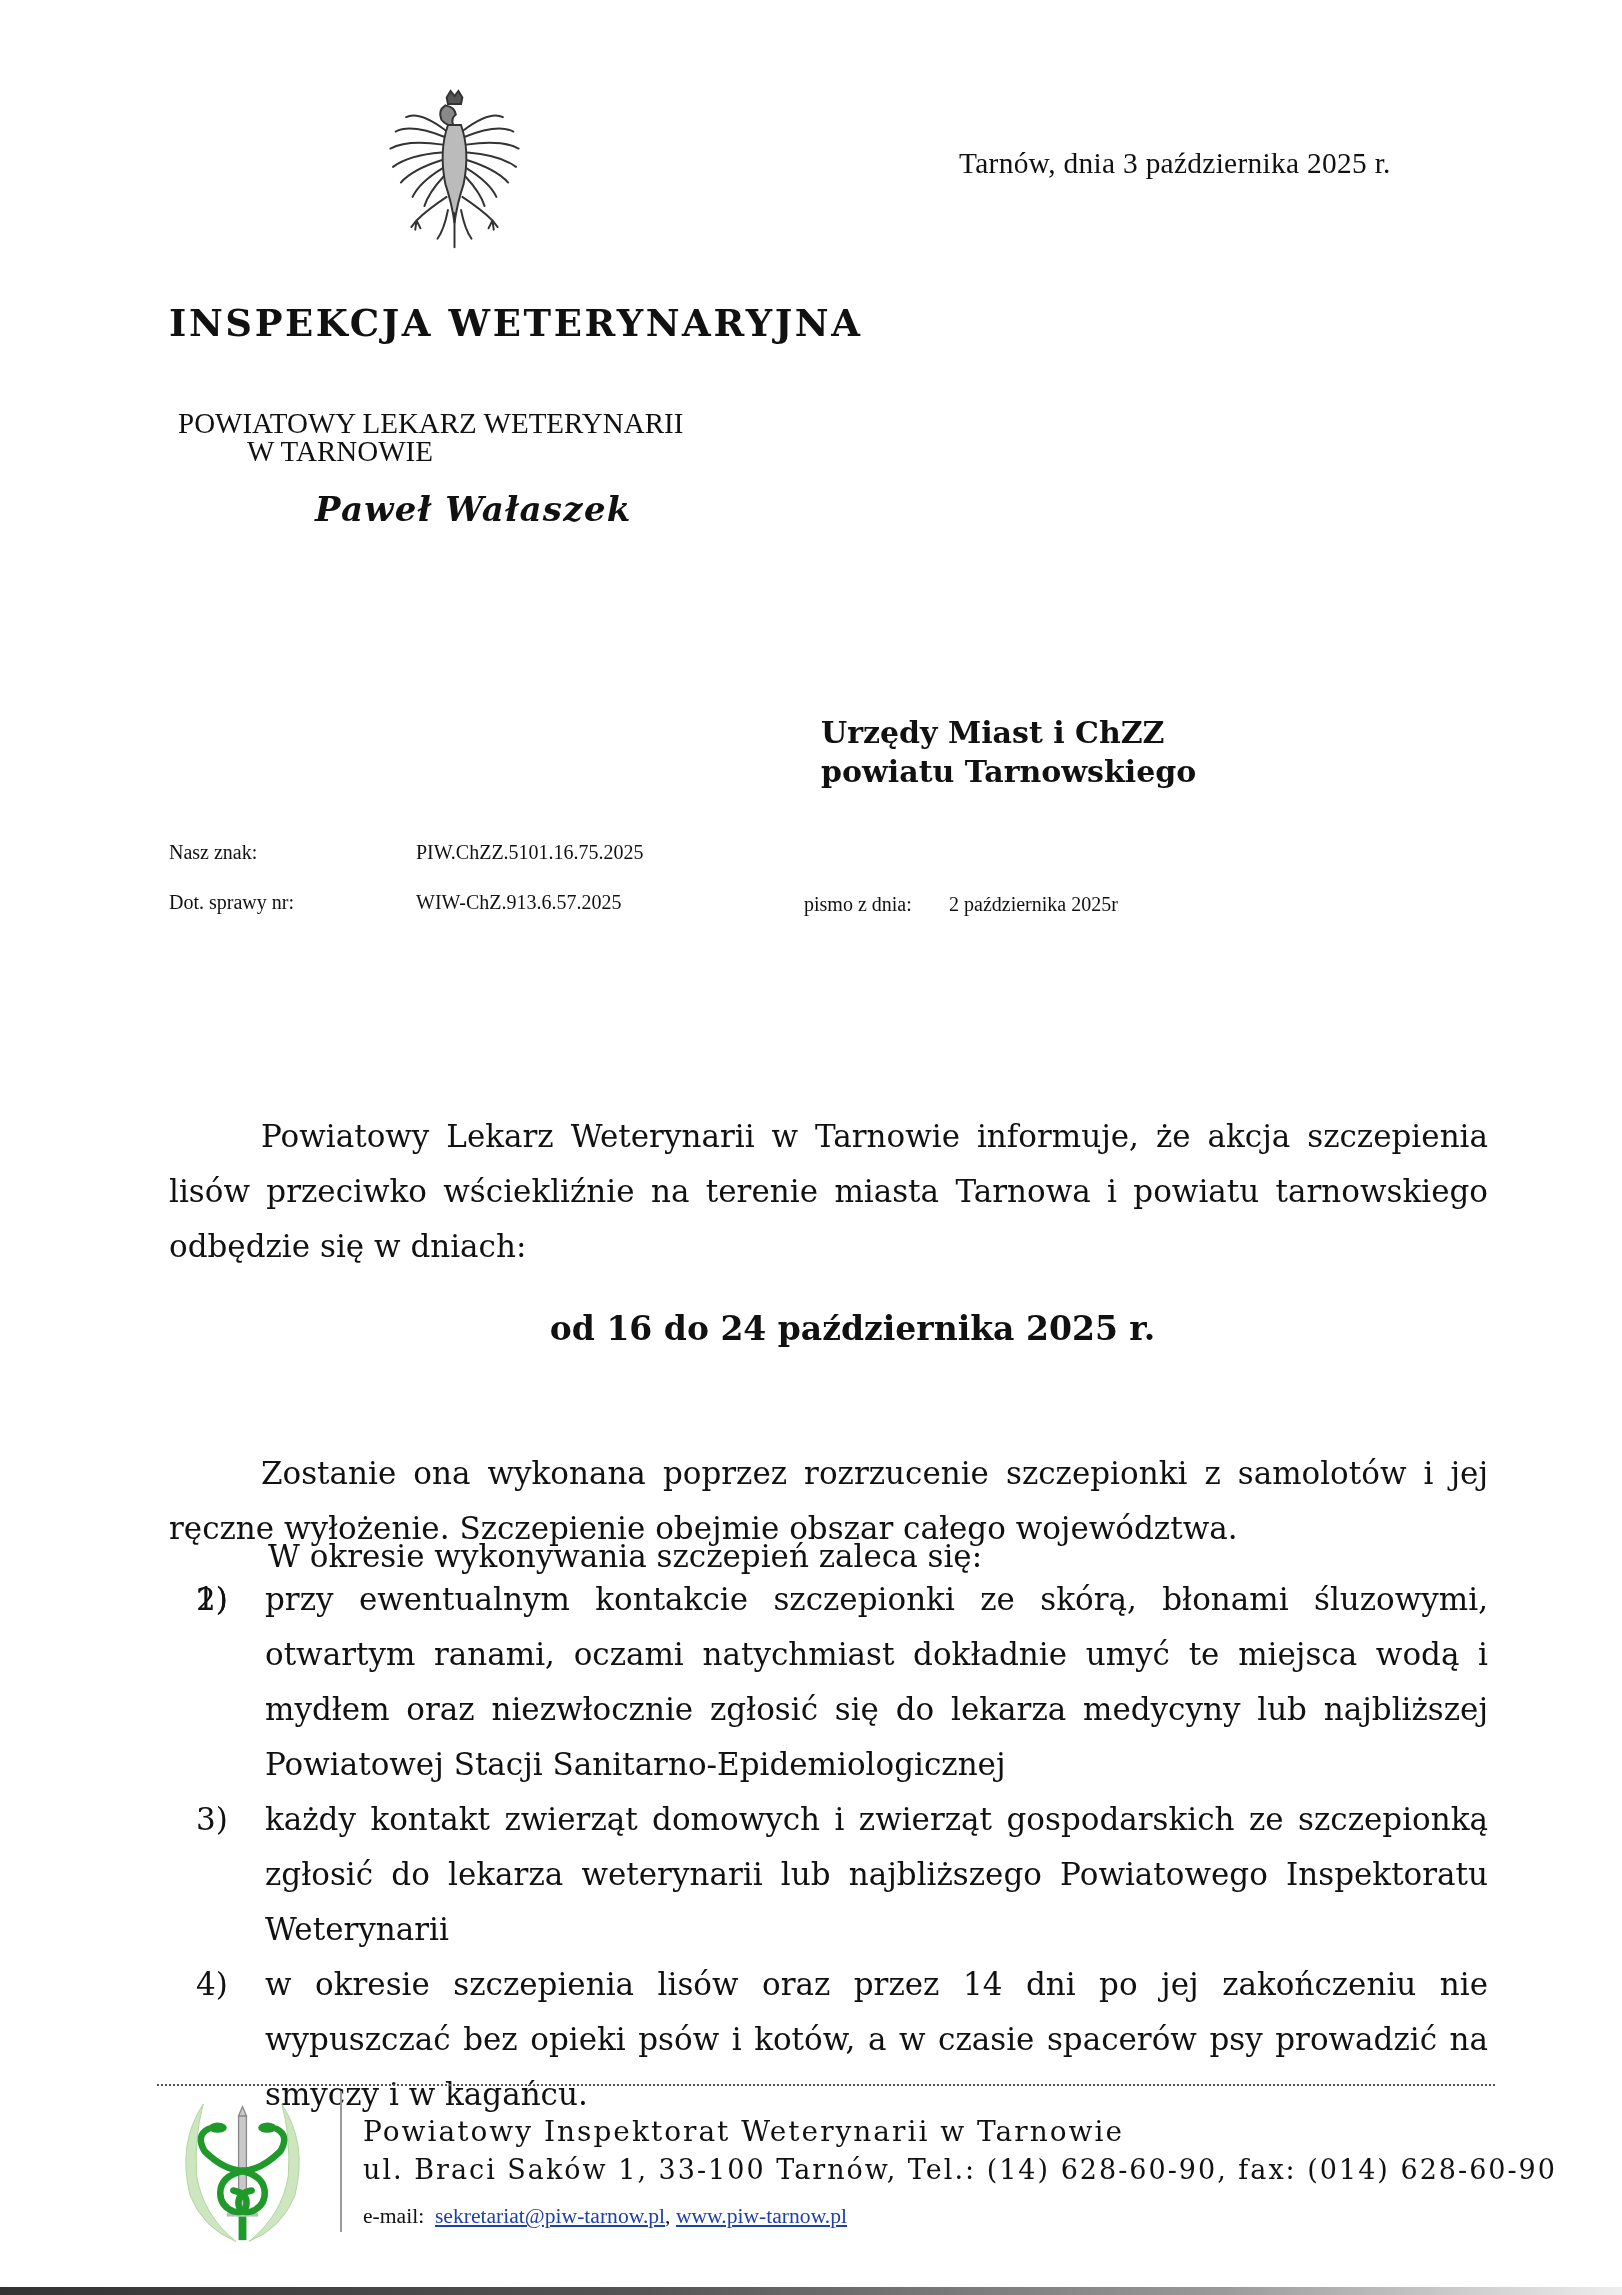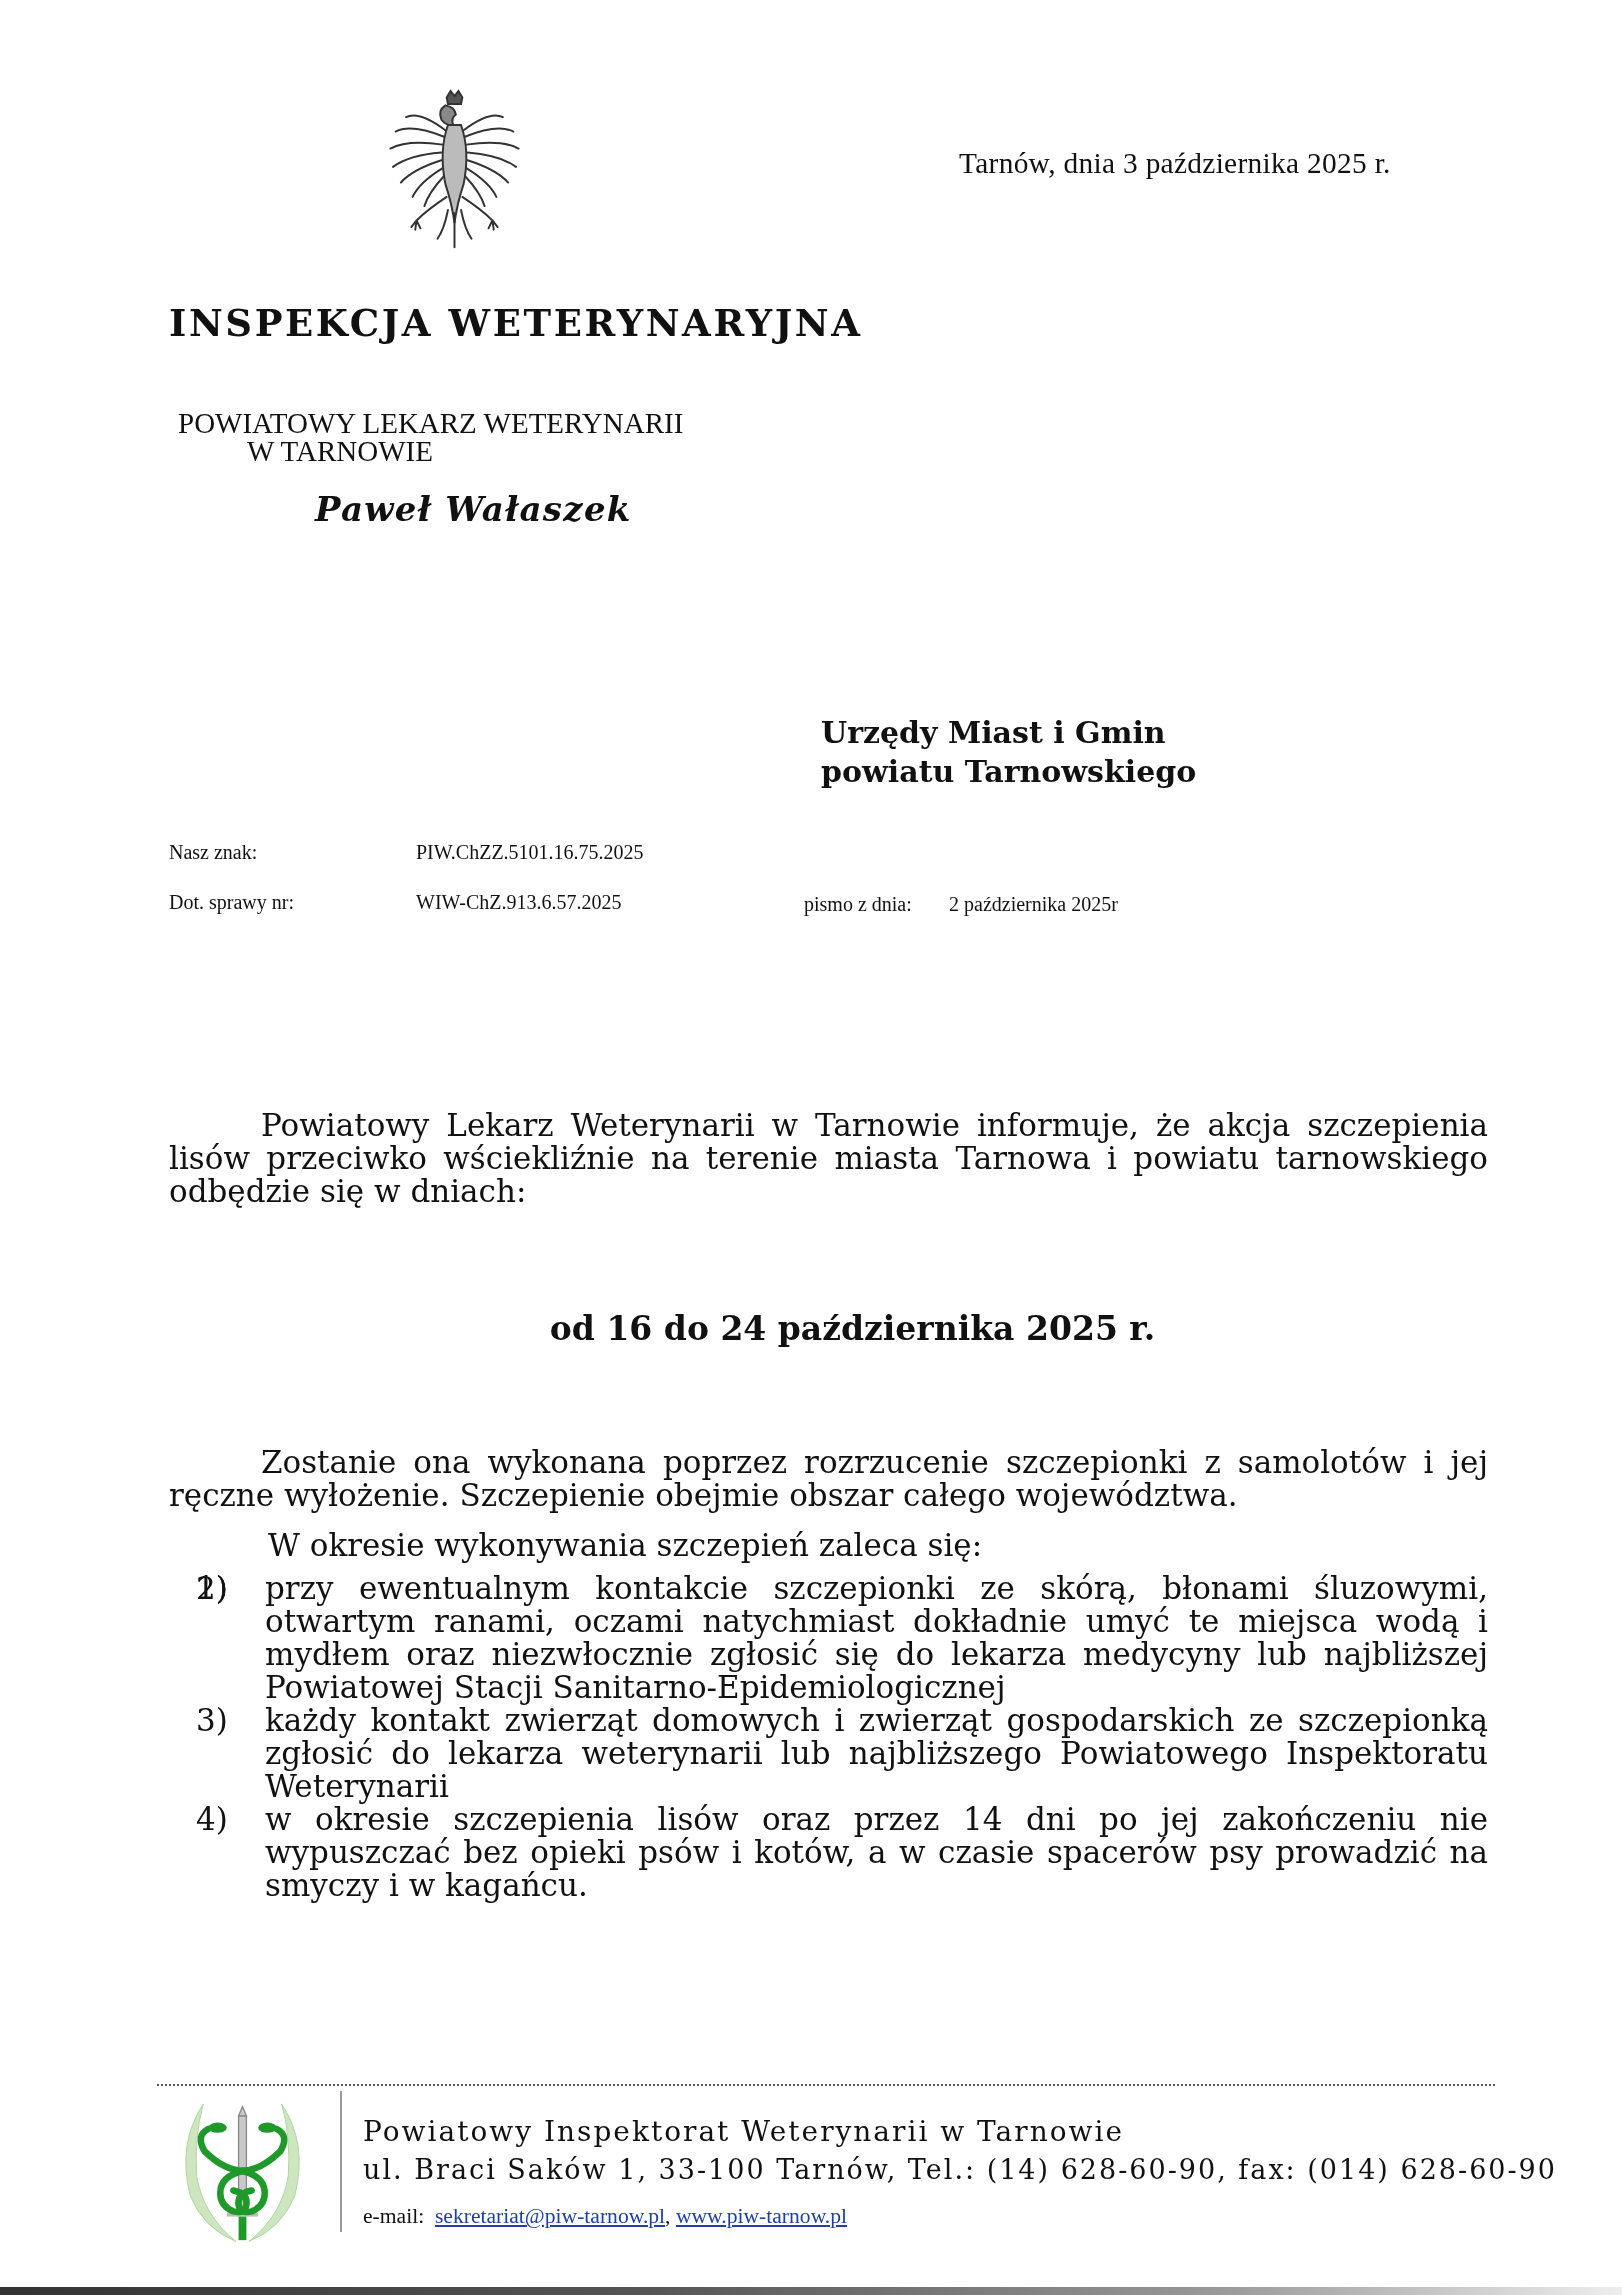--- a/index.html
+++ b/index.html
@@ -22,21 +22,21 @@
   
   .ref { font-size:20px; font-family:"Liberation Serif", serif; }
   #ref-our-label { left:169px; top:841px; }
   #ref-our-value { left:416px; top:841px; }
   #ref-case-label { left:169px; top:891px; }
   #ref-case-value { left:416px; top:891px; }
   #ref-letter-label { left:804px; top:893px; }
   #ref-letter-value { left:949px; top:893px; }
 
   
-  .body-text { font-size:31px; font-family:"DejaVu Serif", serif; line-height:33px; color:#111; }
+  .body-text { font-size:31px; font-family:"DejaVu Serif", serif; line-height:55px; color:#111; }
   #intro { left:169px; top:1109px; width:1319px; white-space:normal; text-align:justify; text-align-last:left; }
   #intro .indent { display:inline-block; width:92px; }
   #dates { left:0; width:1623px; top:1309px; text-align:center; font-size:33px; font-weight:bold; font-family:"DejaVu Serif", serif;padding-left:41px; }
   #para2 { left:169px; top:1446px; width:1319px; white-space:normal; text-align:justify; text-align-last:left; }
   #para2 .indent { display:inline-block; width:92px; }
   #para2-note { left:262px; top:1529px;margin-left:6px; }
 
   #rec-list { left:196px; top:1572px; width:1292px; white-space:normal; }
   .rec-item { position:relative; padding-left:69px; text-align:justify; text-align-last:left; }
   .rec-num { position:absolute; left:0; top:0; }
@@ -91,21 +91,21 @@
 </svg>
 
 <div id="date-line" class="abs">Tarnów, dnia 3 października 2025 r.</div>
 
 <div id="agency-name" class="abs">INSPEKCJA WETERYNARYJNA</div>
 <div id="officer-title" class="abs">POWIATOWY LEKARZ  WETERYNARII</div>
 <div id="officer-city" class="abs">W TARNOWIE</div>
 <div id="officer-name" class="abs">Paweł Wałaszek</div>
 
 <div id="recipient" class="abs">
-  <div>Urzędy Miast i Gmin</div>
+  <div>Urzędy Miast i ChZZ</div>
   <div>powiatu Tarnowskiego</div>
 </div>
 
 <div id="ref-our-label" class="abs ref">Nasz znak:</div>
 <div id="ref-our-value" class="abs ref">PIW.ChZZ.5101.16.75.2025</div>
 <div id="ref-case-label" class="abs ref">Dot. sprawy nr:</div>
 <div id="ref-case-value" class="abs ref">WIW-ChZ.913.6.57.2025</div>
 <div id="ref-letter-label" class="abs ref">pismo z dnia:</div>
 <div id="ref-letter-value" class="abs ref">2 października  2025r</div>
 

